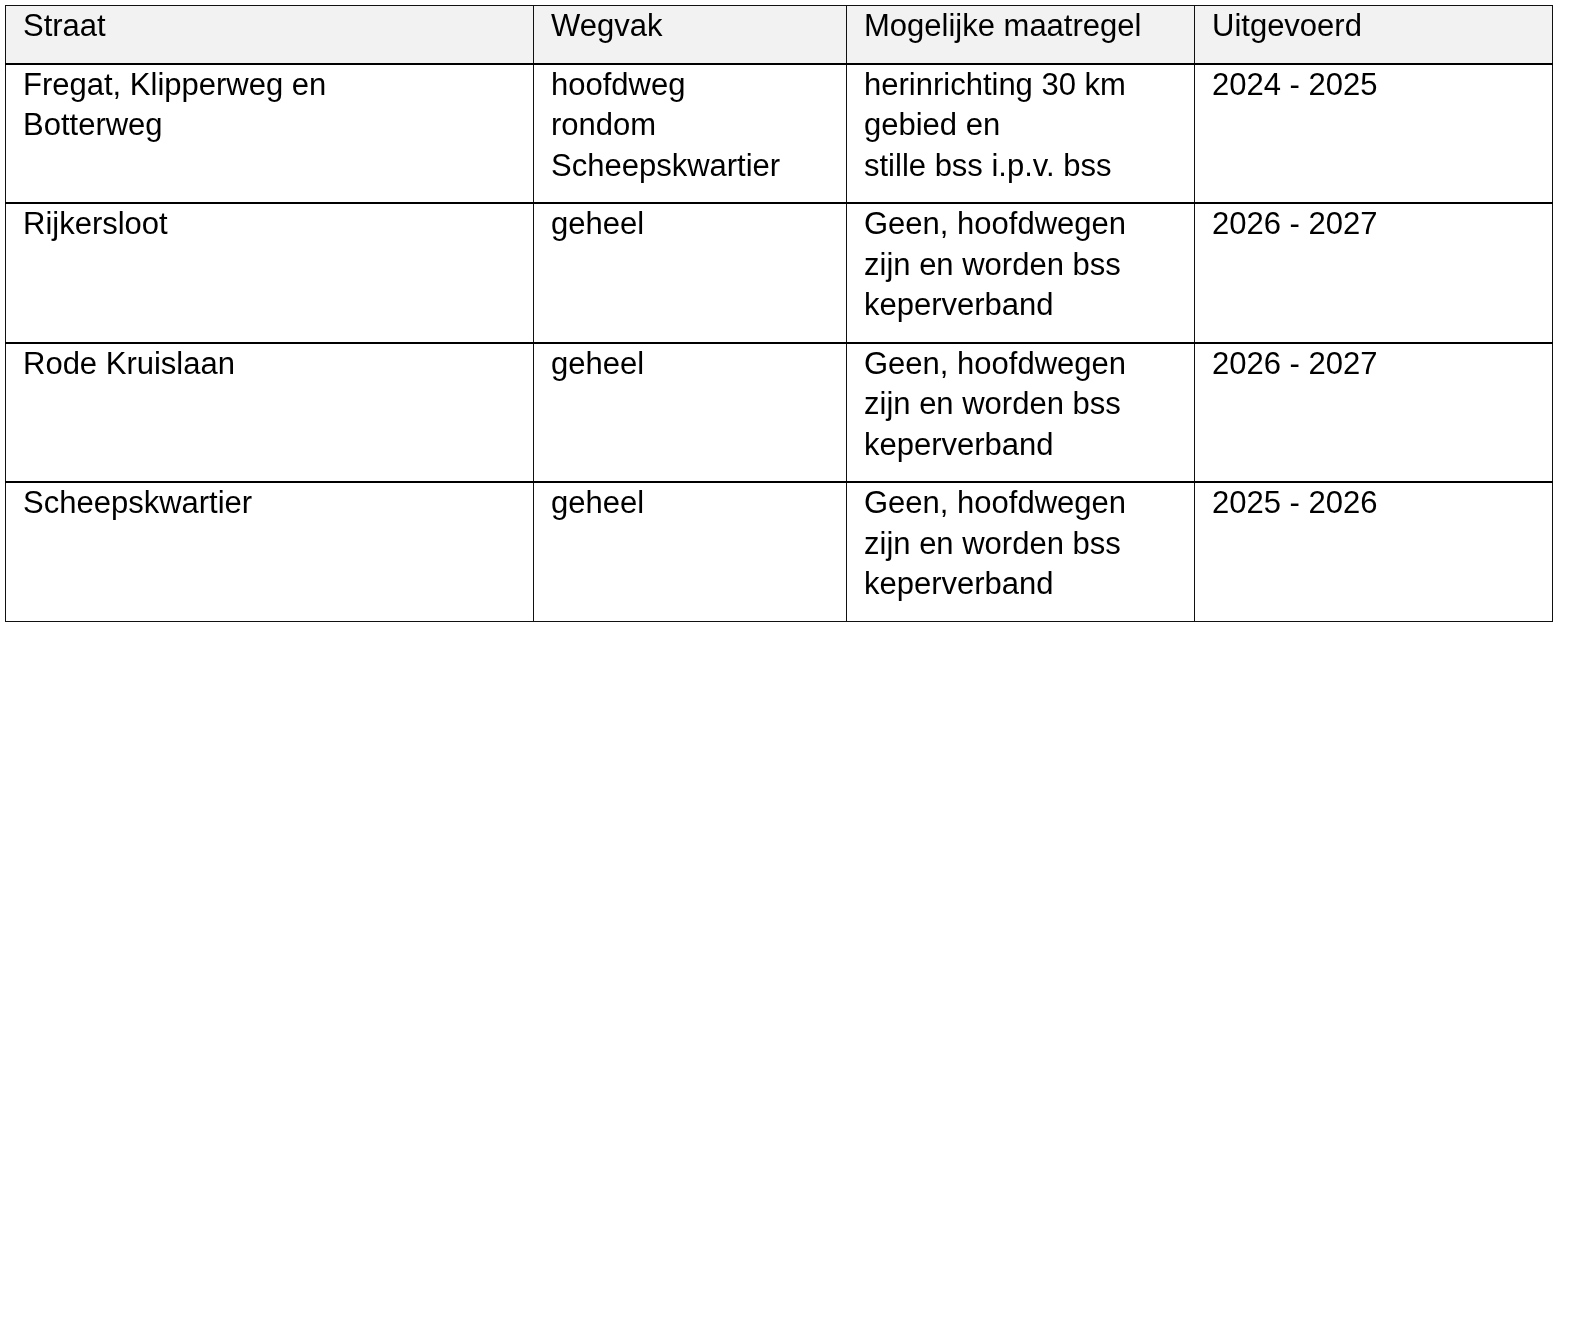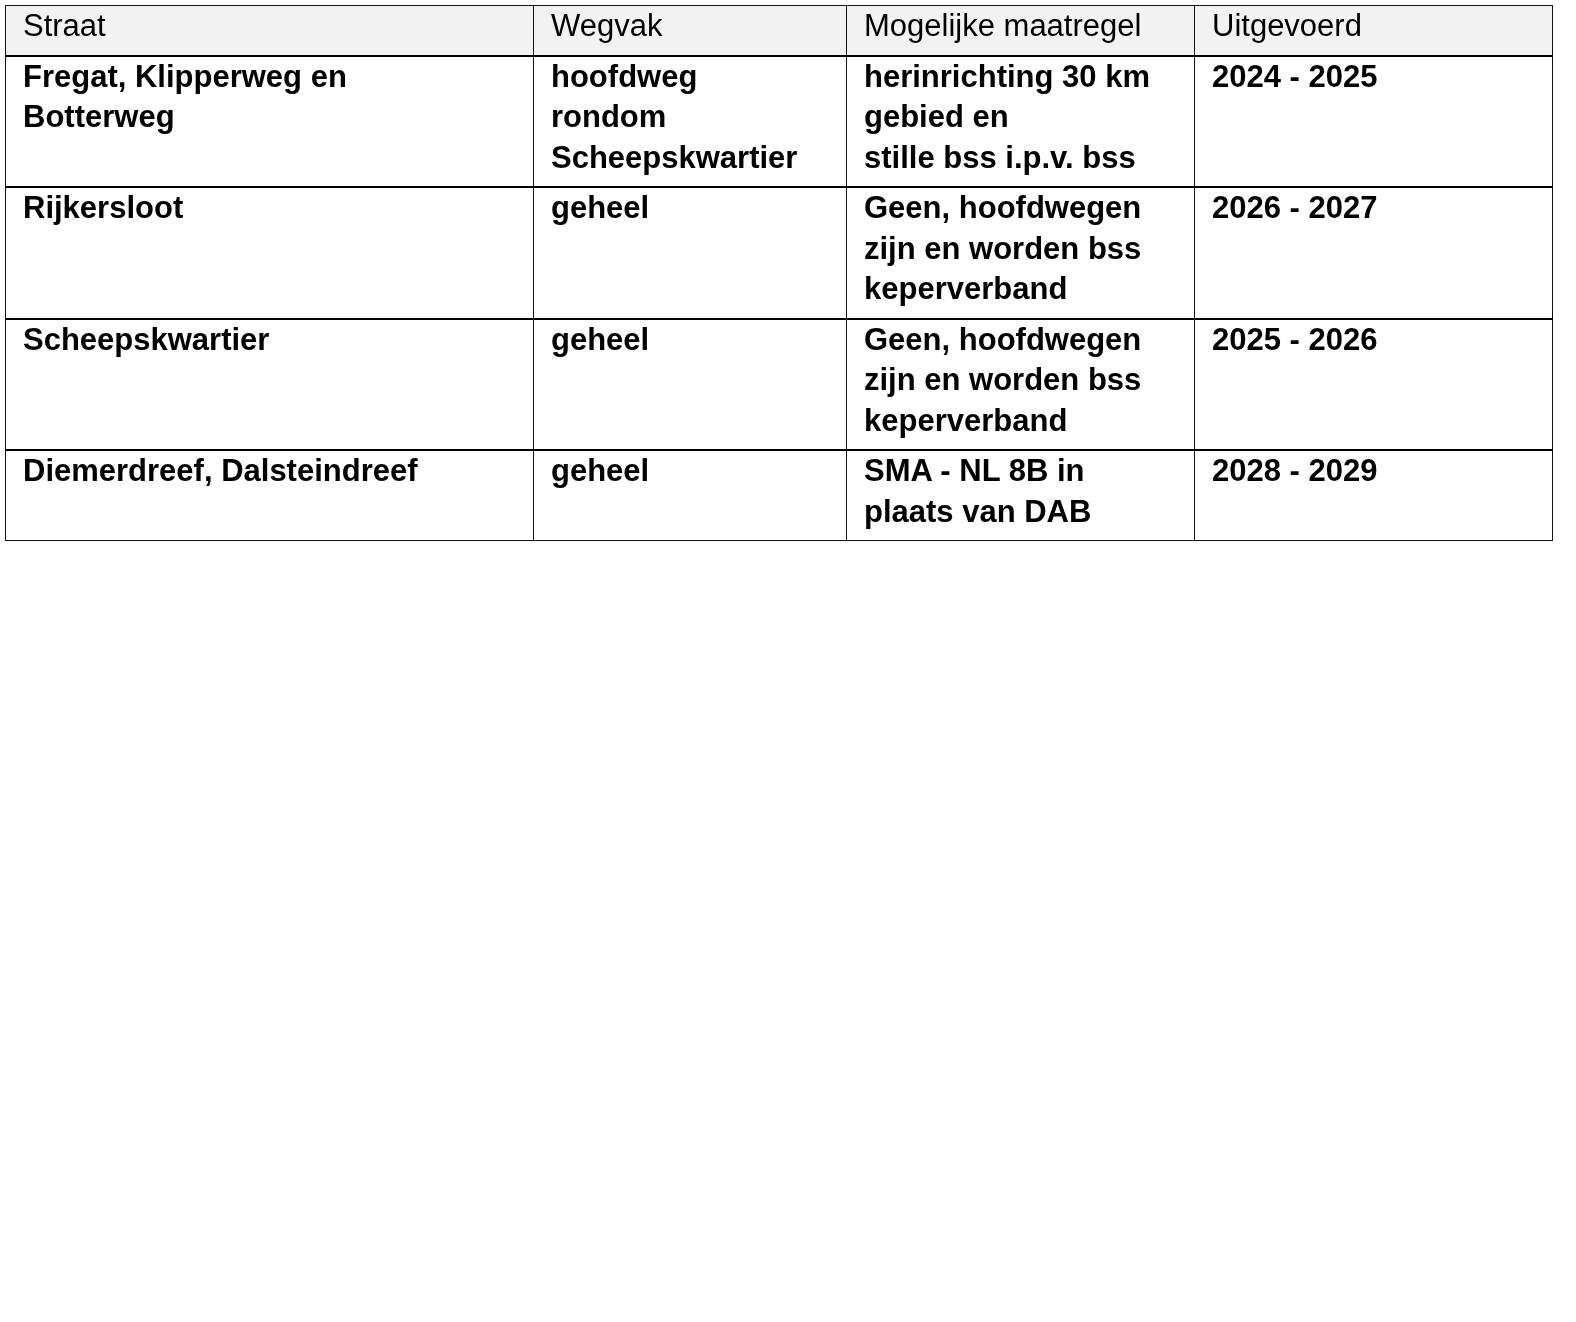--- a/index.html
+++ b/index.html
@@ -8,25 +8,25 @@
     position: absolute; left: 5px; top: 5px;
     border-collapse: collapse;
     font-family: "Liberation Sans", sans-serif;
     font-size: 31px; line-height: 40.5px; color: #000;
   }
   .doc-table th, .doc-table td {
     border: 1.5px solid #111;
     vertical-align: top;
     text-align: left;
     font-weight: normal;
-    padding: 0 10px 8px 17px;
+    padding: 0 10px 16px 17px;
     white-space: pre-line;
   }
   .doc-table thead th { background: #f2f2f2; }
-  .doc-table tr.thick-top > td { border-top: 2.5px solid #000; font-weight: bold; }
+  .doc-table tr.thick-top > td { border-top: 2.5px solid #000; }
   .col1 { width: 500px; }
   .col2 { width: 285px; }
   .col3 { width: 320px; padding-left: 17px; }
   .col4 { width: 330px; }
 </style>
 </head>
 <body>
 
 <table class="doc-table">
   <thead>
@@ -51,28 +51,29 @@
     </tr>
     <tr class="thick-top">
       <td>Rijkersloot</td>
       <td>geheel</td>
       <td>Geen, hoofdwegen
 zijn en worden bss
 keperverband</td>
       <td>2026 - 2027</td>
     </tr>
     <tr class="thick-top">
+      <td>Rode Kruislaan</td>
+      <td>geheel</td>
+      <td>Geen, hoofdwegen
+zijn en worden bss
+keperverband</td>
+      <td>2026 - 2027</td>
+    </tr>
+    <tr class="thick-top">
       <td>Scheepskwartier</td>
       <td>geheel</td>
       <td>Geen, hoofdwegen
 zijn en worden bss
 keperverband</td>
       <td>2025 - 2026</td>
     </tr>
-    <tr class="thick-top">
-      <td>Diemerdreef, Dalsteindreef</td>
-      <td>geheel</td>
-      <td>SMA - NL 8B in
-plaats van DAB</td>
-      <td>2028 - 2029</td>
-    </tr>
   </tbody>
 </table>
 
 </body></html>

